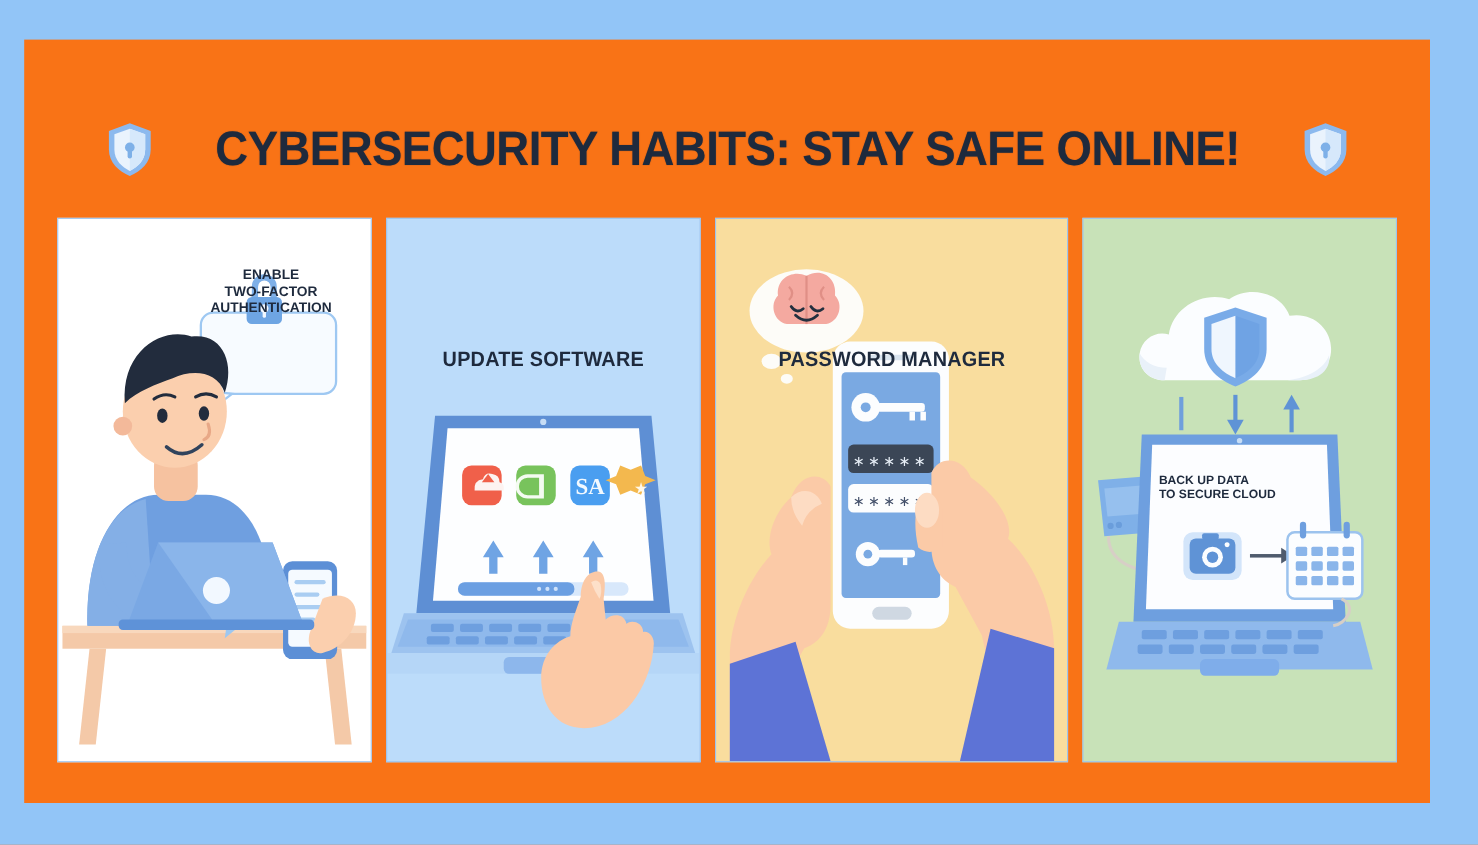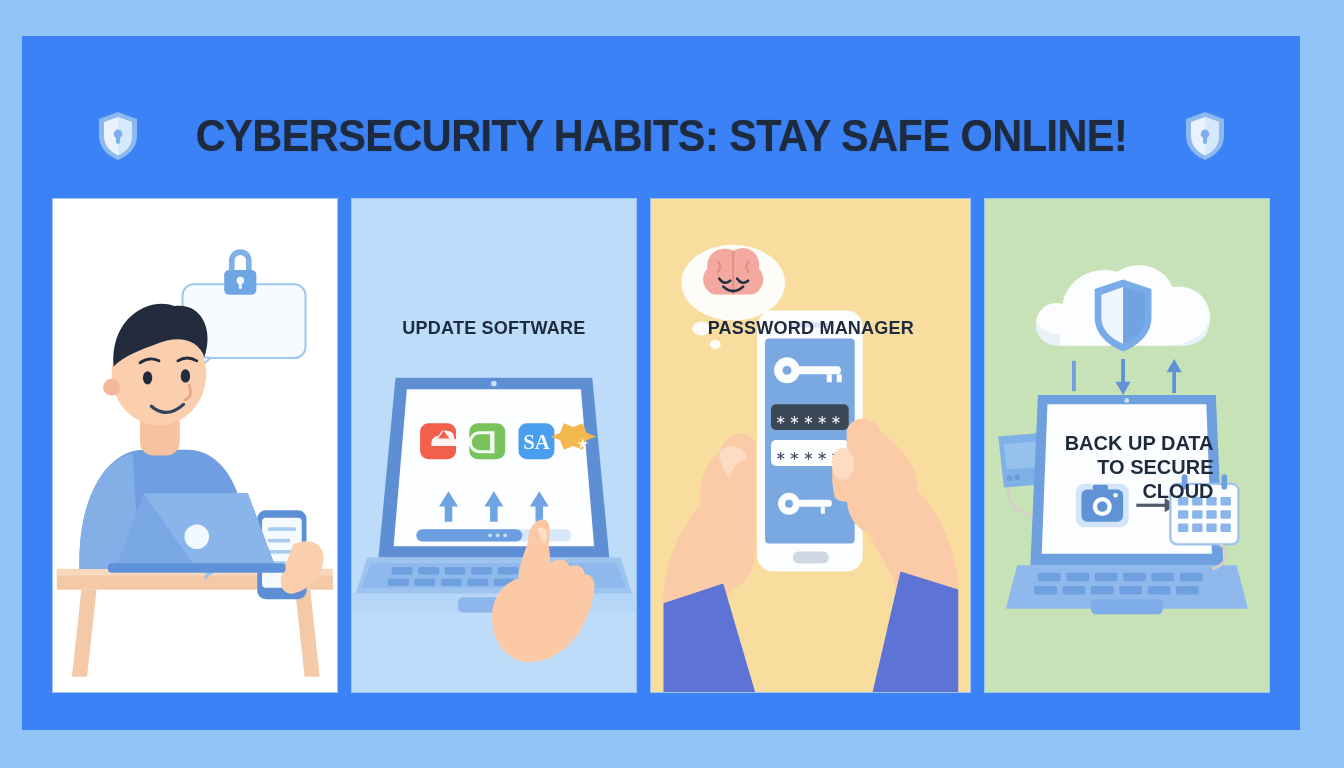--- a/index.html
+++ b/index.html
@@ -7,21 +7,21 @@
     width: 1344px; height: 768px;
     font-family: "Liberation Sans", sans-serif;
     overflow: hidden;
   }
   body { background: #92c5f7; }
 
   .poster {
     position: absolute;
     left: 22px; top: 36px;
     width: 1278px; height: 694px;
-    background: #3b82f6;
+    background: #f97316;
   }
 
   
   .title-row {
     position: absolute;
     left: 0; top: 62px;
     width: 100%; height: 76px;
     display: flex; align-items: center; justify-content: center;
     gap: 26px;
   }
@@ -85,23 +85,23 @@
     color: #1e2a3d;
     z-index: 8;
   }
 
   
   .screen-text {
     position: absolute;
     left: 50%; top: 232px;
     transform: translateX(-46%);
     width: 160px;
-    text-align: right;
+    text-align: left;
     font-family: "Liberation Sans Narrow", "Liberation Sans", sans-serif;
-    font-size: 20px;
+    font-size: 11px;
     font-weight: bold;
     line-height: 1.2;
     color: #1e2a3d;
     z-index: 9;
   }
 </style>
 </head>
 <body>
 
 <div class="poster">
@@ -184,20 +184,25 @@
         <path d="M254 352 C272 344 286 352 286 366 C286 384 272 400 254 404 C244 406 238 396 242 384 Z" fill="#fbcfae"></path>
 
         <g>
           <path d="M96 298 L206 298 L236 378 L66 378 Z" fill="#7aa8e4"></path>
           <path d="M96 298 L206 298 L236 378 L152 378 Z" fill="#8ab5ea"></path>
           <ellipse cx="152" cy="344" rx="13" ry="13" fill="#f2f8ff"></ellipse>
           <rect x="58" y="372" width="188" height="10" rx="4" fill="#5e92d8"></rect>
         </g>
       </svg>
 
+      <div class="bubble-text">
+        <div>ENABLE</div>
+        <div>TWO-FACTOR</div>
+        <div>AUTHENTICATION</div>
+      </div>
     </div>
 
     <div class="panel panel-2">
       <div class="panel-label">UPDATE SOFTWARE</div>
       <svg class="art" viewBox="0 0 300 495" preserveAspectRatio="xMidYMid meet">
 
         <g>
           <path d="M46 176 L254 176 L272 366 L28 366 Z" fill="#5e8fd4"></path>
           <path d="M58 188 L242 188 L256 354 L44 354 Z" fill="#fdfeff"></path>
           <circle cx="150" cy="182" r="3" fill="#c7ddf5"></circle>

